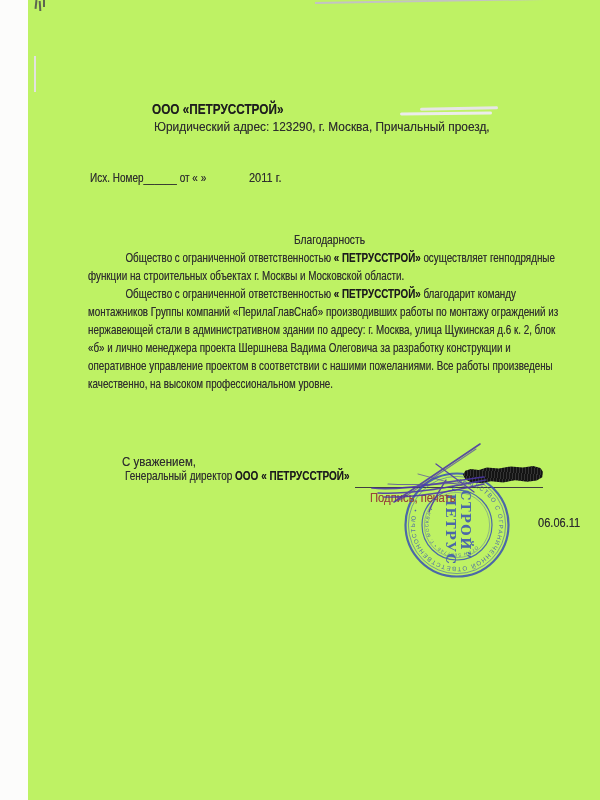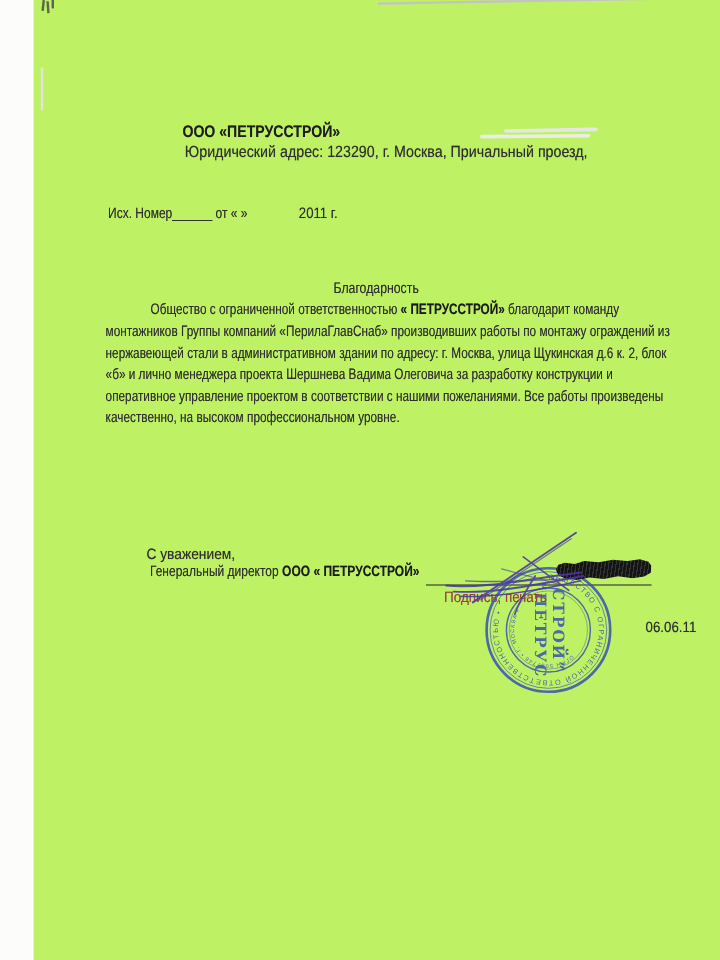--- a/index.html
+++ b/index.html
@@ -16,21 +16,21 @@
   .soft{text-shadow:0 0 .6px rgba(50,50,50,.55);}
   .bold{font-weight:bold;color:#1b1b1b;}
 
   
   .company{position:absolute;left:124px;top:101px;font-size:14px;font-weight:bold;color:#1d1d1d;transform:scaleX(.84);}
   .address{position:absolute;left:126px;top:119px;font-size:13.5px;transform:scaleX(.88);}
   .refline{position:absolute;left:62px;top:171px;font-size:12.5px;transform:scaleX(.80);}
   .refyear{position:absolute;left:221px;top:171px;font-size:12.5px;transform:scaleX(.88);}
 
   
-  .title{position:absolute;left:44px;top:231px;width:482px;text-align:center;font-size:12.8px;height:18px;line-height:18px;}
+  .title{position:absolute;left:60px;top:231px;width:482px;text-align:center;font-size:12.8px;height:18px;line-height:18px;}
   .title span{display:inline-block;transform:scaleX(.80);}
   .body-text{position:absolute;left:60px;top:249px;width:484px;font-size:12.6px;}
   .bline{height:18px;line-height:18px;white-space:nowrap;transform:scaleX(.78);transform-origin:0 50%;}
   .bline.indent{text-indent:48px;}
 
   
   .regards{position:absolute;left:94px;top:455px;font-size:12.5px;transform:scaleX(.92);transform-origin:0 50%;white-space:nowrap;}
   .director{position:absolute;left:97px;top:469px;font-size:12.5px;transform:scaleX(.80);transform-origin:0 50%;white-space:nowrap;}
   .sign-underline{position:absolute;left:327px;top:485px;width:188px;height:2px;border-bottom:1.5px solid #3f3f3f;z-index:2;}
   .sign-caption{position:absolute;left:342px;top:491px;font-size:12.5px;color:#97453c;transform:scaleX(.90);transform-origin:0 50%;white-space:nowrap;z-index:6;text-shadow:0 0 .5px rgba(151,69,60,.5);}
@@ -79,20 +79,24 @@
     </div>
 
   <div class="company scan-line soft">ООО «ПЕТРУССТРОЙ»</div>
   <div class="address scan-line soft">Юридический адрес: 123290, г. Москва, Причальный проезд,</div>
   <div class="refline scan-line soft">Исх. Номер______ от «  »</div>
   <div class="refyear scan-line soft">2011 г.</div>
 
   <div class="title soft"><span>Благодарность</span></div>
   <div class="body-text soft">
     <div>
+        <div class="bline indent"><span>Общество с ограниченной ответственностью </span><span class="bold">« ПЕТРУССТРОЙ»</span><span> осуществляет генподрядные</span></div>
+        <div class="bline"><span>функции на строительных объектах г. Москвы и Московской области.</span></div>
+      </div>
+    <div>
         <div class="bline indent"><span>Общество с ограниченной ответственностью </span><span class="bold">« ПЕТРУССТРОЙ»</span><span> благодарит команду</span></div>
         <div class="bline"><span>монтажников Группы компаний «ПерилаГлавСнаб» производивших работы по монтажу ограждений из</span></div>
         <div class="bline"><span>нержавеющей стали в административном здании по адресу: г. Москва, улица Щукинская  д.6 к. 2, блок</span></div>
         <div class="bline"><span>«б» и лично менеджера проекта Шершнева Вадима Олеговича за разработку конструкции и</span></div>
         <div class="bline"><span>оперативное управление проектом в соответствии с нашими пожеланиями. Все работы произведены</span></div>
         <div class="bline"><span>качественно, на высоком профессиональном уровне.</span></div>
       </div>
   </div>
 
   <div class="regards soft">С уважением,</div>

